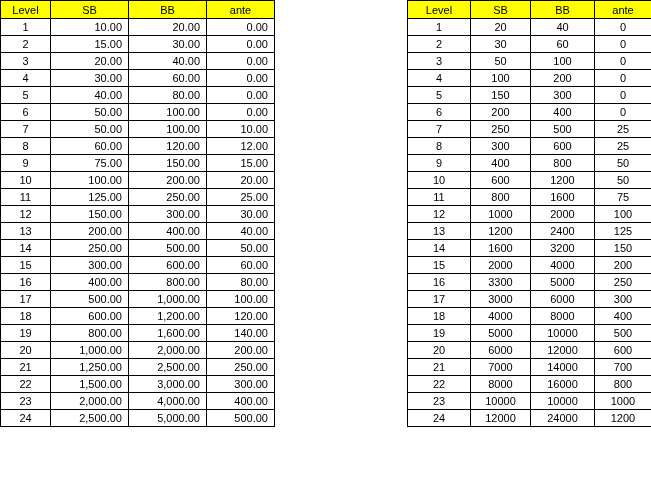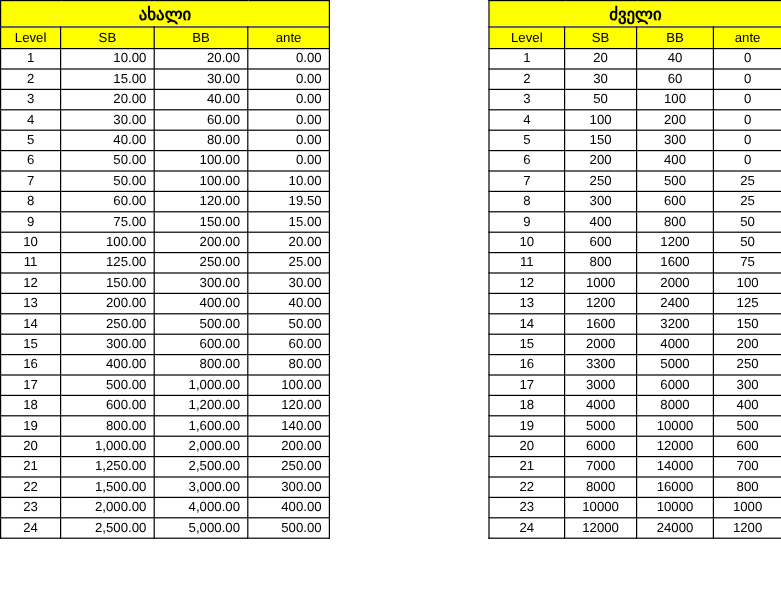--- a/index.html
+++ b/index.html
@@ -82,23 +82,20 @@
 
   <div class="panel panel-left">
     <table>
       <colgroup>
         <col class="w-level">
           <col class="w-sb">
           <col class="w-bb">
           <col class="w-ante">
       </colgroup>
       <tbody>
-        <tr class="title-row">
-          <td colspan="4">ახალი</td>
-        </tr>
         <tr class="head-row">
           <td>Level</td>
           <td>SB</td>
           <td>BB</td>
           <td>ante</td>
         </tr>
         <tr>
             <td class="c-level">1</td>
             <td class="c-num-right">10.00</td>
             <td class="c-num-right">20.00</td>
@@ -137,21 +134,21 @@
         <tr>
             <td class="c-level">7</td>
             <td class="c-num-right">50.00</td>
             <td class="c-num-right">100.00</td>
             <td class="c-num-right">10.00</td>
           </tr>
         <tr>
             <td class="c-level">8</td>
             <td class="c-num-right">60.00</td>
             <td class="c-num-right">120.00</td>
-            <td class="c-num-right">19.50</td>
+            <td class="c-num-right">12.00</td>
           </tr>
         <tr>
             <td class="c-level">9</td>
             <td class="c-num-right">75.00</td>
             <td class="c-num-right">150.00</td>
             <td class="c-num-right">15.00</td>
           </tr>
         <tr>
             <td class="c-level">10</td>
             <td class="c-num-right">100.00</td>
@@ -248,23 +245,20 @@
 
   <div class="panel panel-right">
     <table>
       <colgroup>
         <col class="w-level">
           <col class="w-sb">
           <col class="w-bb">
           <col class="w-ante">
       </colgroup>
       <tbody>
-        <tr class="title-row">
-          <td colspan="4">ძველი</td>
-        </tr>
         <tr class="head-row">
           <td>Level</td>
           <td>SB</td>
           <td>BB</td>
           <td>ante</td>
         </tr>
         <tr>
             <td class="c-level">1</td>
             <td class="c-num-center">20</td>
             <td class="c-num-center">40</td>

